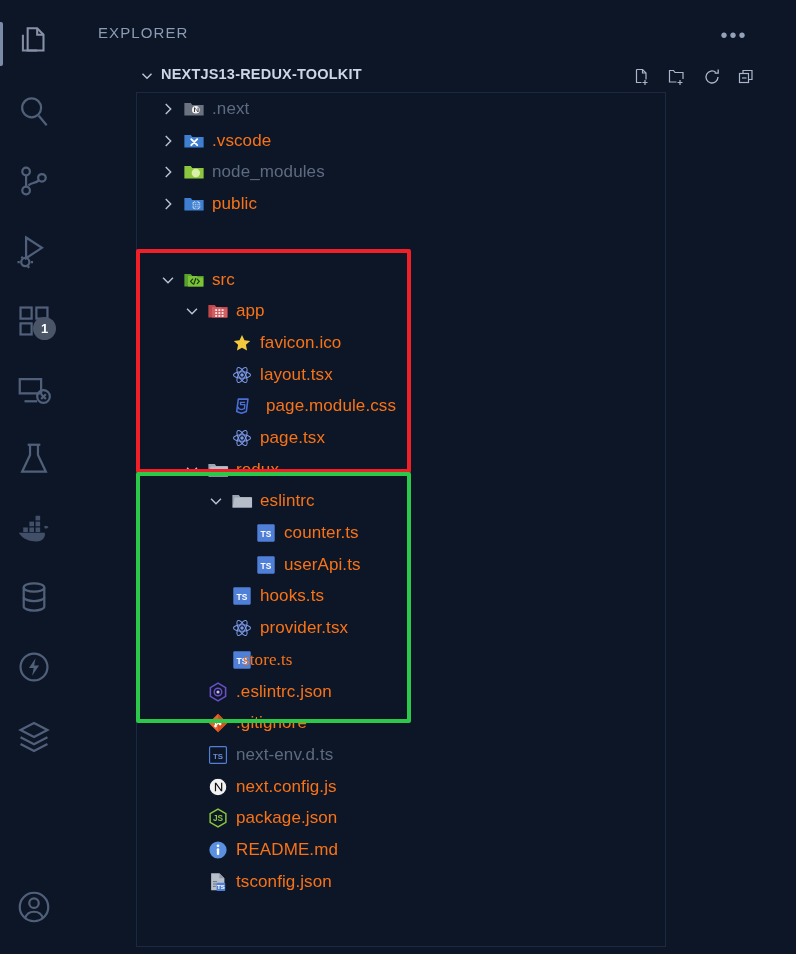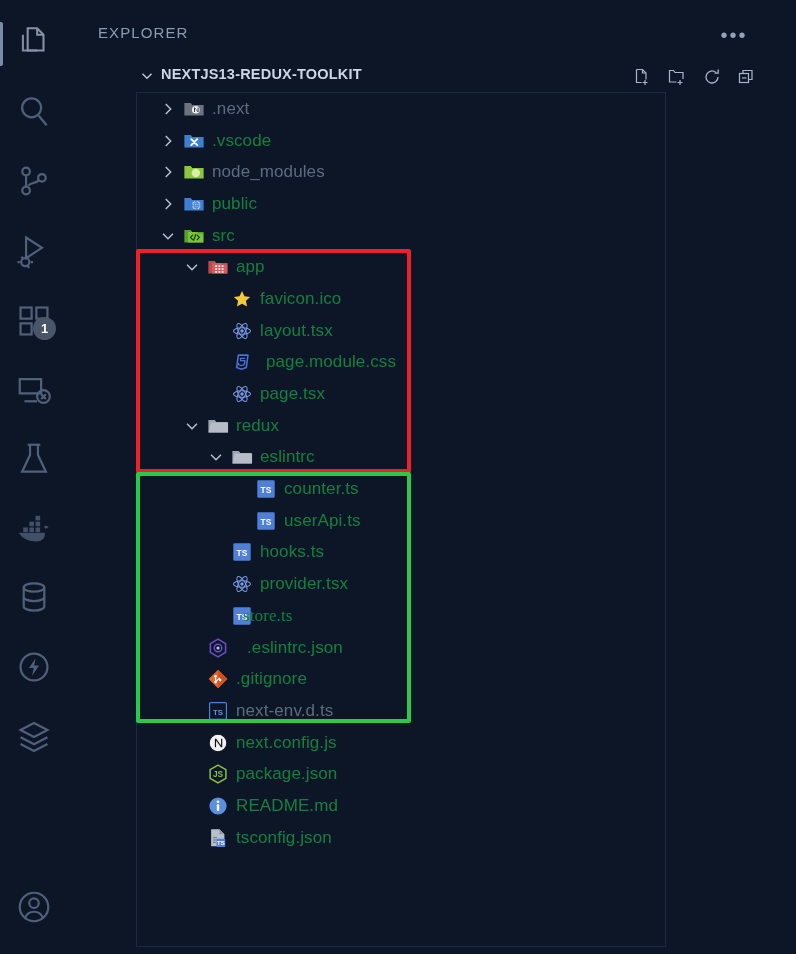--- a/index.html
+++ b/index.html
@@ -80,21 +80,21 @@
   }
   .twisty {
     position: absolute; width: 18px; height: 18px;
     display: flex; align-items: center; justify-content: center;
   }
   .ficon {
     position: absolute; width: 22px; height: 22px;
     display: flex; align-items: center; justify-content: center;
   }
   .fname {
-    position: absolute; font-size: 17px; color: #15803d; letter-spacing: .1px;
+    position: absolute; font-size: 17px; color: #f97316; letter-spacing: .1px;
   }
   .fname.dim { color: #5d6b80; }
 
   
   .annot {
     position: absolute; pointer-events: none; border-radius: 2px;
   }
   #annot-red   { left: 68px;  top: 249px; width: 275px; height: 224px;
                  border: 4px solid #f01f28; }
   #annot-green { left: 68px;  top: 472px; width: 275px; height: 251px;
@@ -335,21 +335,21 @@
               <circle cx="14.5" cy="13.4" r="4.7" fill="#dbe9fa"></circle>
               <g stroke="#3f7fd1" stroke-width="1" fill="none">
                 <ellipse cx="14.5" cy="13.4" rx="4.7" ry="2.2"></ellipse>
                 <ellipse cx="14.5" cy="13.4" rx="2" ry="4.7"></ellipse>
                 <path d="M9.8 13.4h9.4M14.5 8.7v9.4"></path>
               </g>
             </svg>
           </span>
           <span class="fname" style="left: 75px;">public</span>
         </div>
-        <div class="row" style="height: 31.7px;">
+        <div class="row" style="height: 31.7px; margin-top: 44px;">
           <span class="twisty" style="left: 22px;">
             <svg width="18" height="18" viewBox="0 0 16 16" fill="none" stroke="#b9c4d6" stroke-width="1.25">
               <path d="M3.6 6l4.4 4.4L12.4 6"></path>
             </svg>
           </span>
           <span class="ficon" style="left: 46px;">
             <svg width="22" height="22" viewBox="0 0 24 24">
               <path d="M1.5 5.5h7l1.6 2h12.4v11.5H1.5z" fill="#5aa02c"></path>
               <path d="M5.5 7.5h9.5l1.4 1.9H22v9.6H5.5z" fill="#7cc436"></path>
               <path d="M10.5 11l-2.3 2.5 2.3 2.5M15.5 11l2.3 2.5-2.3 2.5M13.9 10.3l-2.2 6.4" stroke="#143a10" stroke-width="1.3" fill="none" stroke-linecap="round" stroke-linejoin="round"></path>
@@ -503,21 +503,21 @@
           <span class="fname" style="left: 106px; font-family: Liberation Serif, serif;">store.ts</span>
         </div>
         <div class="row" style="height: 31.7px;">
           <span class="ficon" style="left: 70px;">
             <svg width="22" height="22" viewBox="0 0 24 24">
               <path d="M12 2.4l8.3 4.8v9.6L12 21.6 3.7 16.8V7.2z" fill="none" stroke="#6b4fc7" stroke-width="1.7"></path>
               <circle cx="12" cy="12" r="4.1" fill="none" stroke="#6b4fc7" stroke-width="1.6"></circle>
               <circle cx="12" cy="12" r="1.7" fill="#c9c2ee"></circle>
             </svg>
           </span>
-          <span class="fname" style="left: 99px; margin-left: 11px;">.eslintrc.json</span>
+          <span class="fname" style="left: 99px;">.eslintrc.json</span>
         </div>
         <div class="row" style="height: 31.7px;">
           <span class="ficon" style="left: 70px;">
             <svg width="22" height="22" viewBox="0 0 24 24">
               <path d="M12 1.8l10.2 10.2L12 22.2 1.8 12z" fill="#e8622a"></path>
               <path d="M12 1.8l10.2 10.2L12 22.2z" fill="#d44f1c"></path>
               <g fill="#ffffff">
                 <circle cx="9.3" cy="9" r="1.5"></circle>
                 <circle cx="14.3" cy="13.1" r="1.5"></circle>
                 <circle cx="9.3" cy="15.3" r="1.5"></circle>

